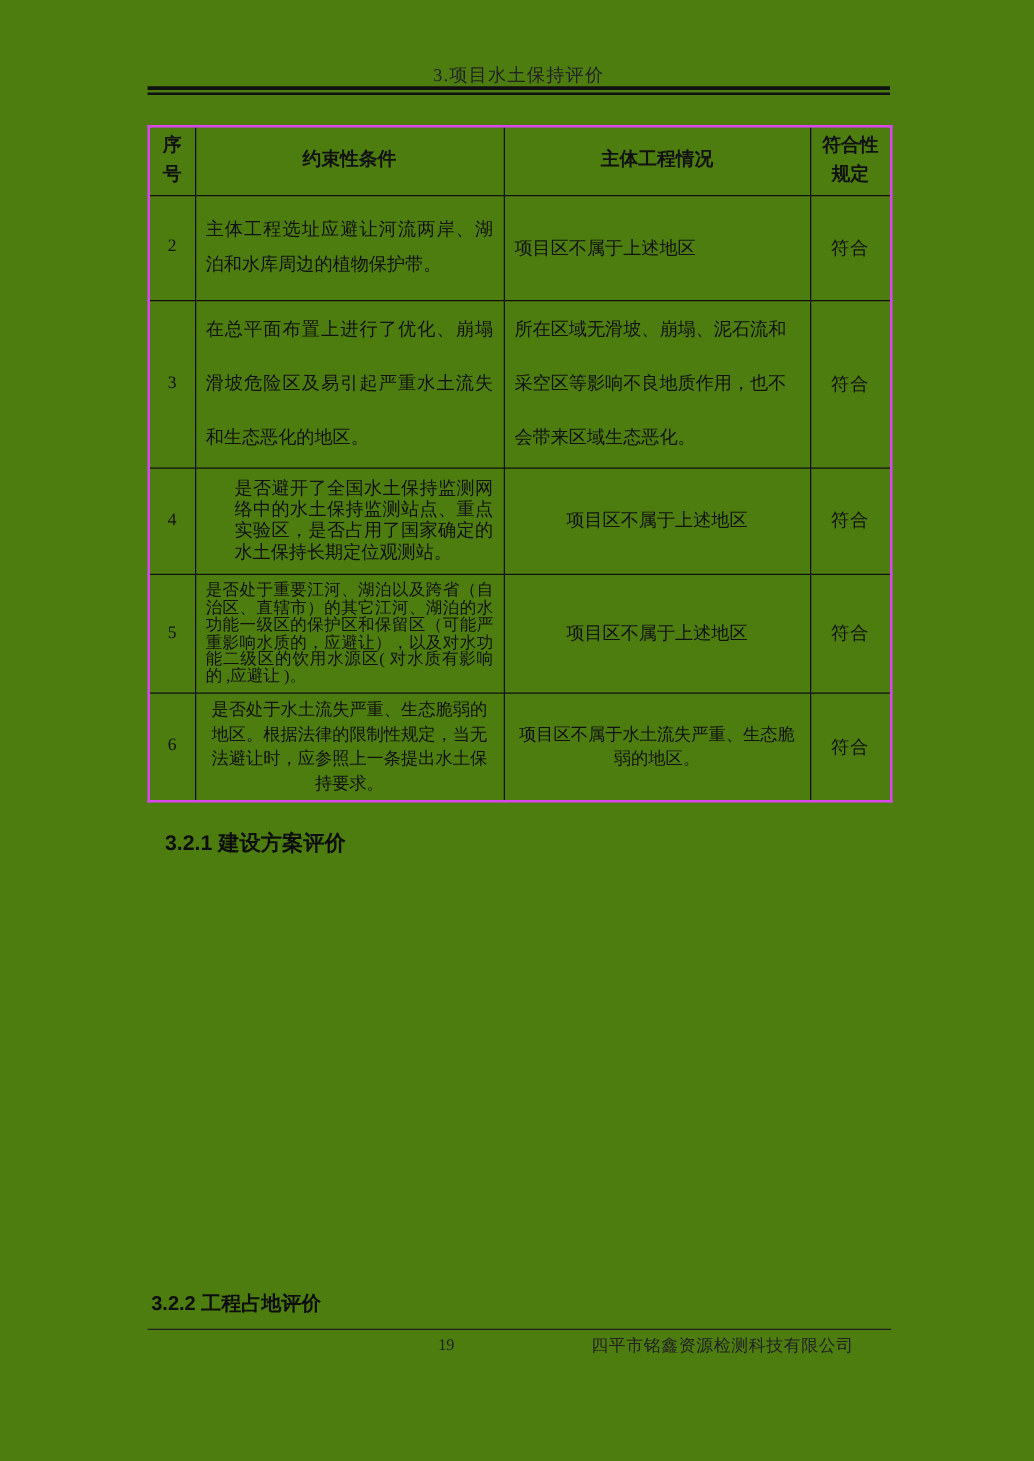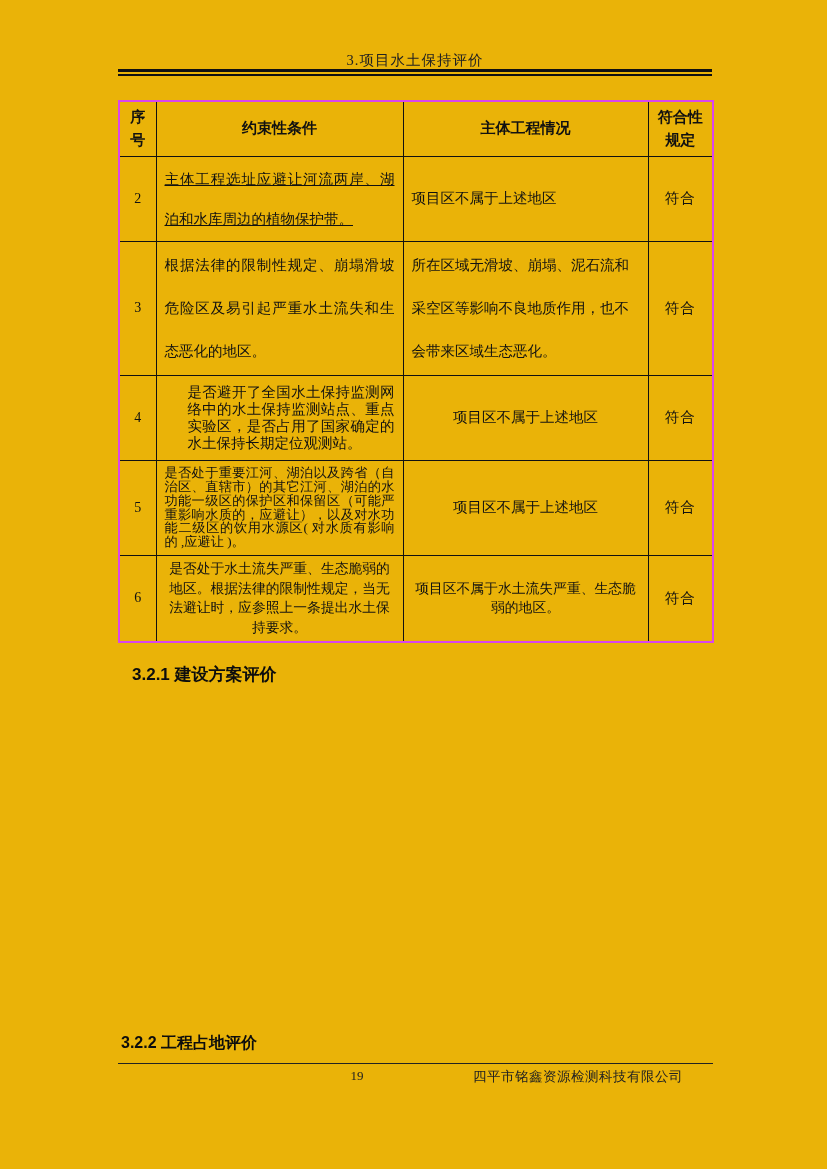--- a/index.html
+++ b/index.html
@@ -4,21 +4,21 @@
 <style>
   * { margin: 0; padding: 0; box-sizing: border-box; }
   html, body { background: #ffffff; }
   body {
     width: 827px; height: 1169px;
     font-family: "Liberation Serif", "DejaVu Serif", serif;
     color: #1a1a1a;
     position: relative;
     overflow: hidden;
   }
-  .page { position: absolute; inset: 0; background: #eab308; }
+  .page { position: absolute; inset: 0; background: #4d7c0f; }
 
   
   .running-head {
     position: absolute; top: 51px; left: 118px; width: 594px;
     text-align: center; font-size: 14.5px; letter-spacing: 1px; color: #222;
   }
   .head-rule {
     position: absolute; top: 69px; left: 118px; width: 594px; height: 7px;
     border-top: 3px solid #111; border-bottom: 2px solid #111;
   }
@@ -40,21 +40,21 @@
     font-weight: bold; text-align: center; font-size: 15px; line-height: 23px;
     height: 55px; padding: 2px 6px;
   }
   td.c-no { text-align: center; font-size: 14px; }
   td.c-comp { text-align: center; font-size: 14.5px; letter-spacing: 1px; }
   td.c-cond { text-align: justify; text-justify: inter-character; }
   td.c-sit { text-align: left; }
   td.center { text-align: center; }
 
   tr.r2 { height: 84px; }
-  tr.r2 .c-cond { line-height: 40px; text-decoration: underline; }
+  tr.r2 .c-cond { line-height: 28px; }
   tr.r3 { height: 131px; }
   tr.r3 .c-cond, tr.r3 .c-sit { line-height: 43px; }
   tr.r4 { height: 85px; }
   tr.r4 .c-cond { line-height: 17px; padding-left: 31px; }
   tr.r5 { height: 95px; }
   tr.r5 .c-cond { line-height: 13.8px; font-size: 13.2px; }
   tr.r6 { height: 87px; }
   tr.r6 .c-cond { line-height: 19.5px; font-size: 13.8px; text-align: center; }
   tr.r6 .c-sit { line-height: 19.5px; font-size: 13.8px; }
 
@@ -117,21 +117,21 @@
       <th>符合性规定</th>
     </tr>
     <tr class="r2">
       <td class="c-no">2</td>
       <td class="c-cond">主体工程选址应避让河流两岸、湖泊和水库周边的植物保护带。</td>
       <td class="c-sit">项目区不属于上述地区</td>
       <td class="c-comp">符合</td>
     </tr>
     <tr class="r3">
       <td class="c-no">3</td>
-      <td class="c-cond">根据法律的限制性规定、崩塌滑坡危险区及易引起严重水土流失和生态恶化的地区。</td>
+      <td class="c-cond">在总平面布置上进行了优化、崩塌滑坡危险区及易引起严重水土流失和生态恶化的地区。</td>
       <td class="c-sit">所在区域无滑坡、崩塌、泥石流和采空区等影响不良地质作用，也不会带来区域生态恶化。</td>
       <td class="c-comp">符合</td>
     </tr>
     <tr class="r4">
       <td class="c-no">4</td>
       <td class="c-cond">是否避开了全国水土保持监测网络中的水土保持监测站点、重点实验区，是否占用了国家确定的水土保持长期定位观测站。</td>
       <td class="c-sit center">项目区不属于上述地区</td>
       <td class="c-comp">符合</td>
     </tr>
     <tr class="r5">

